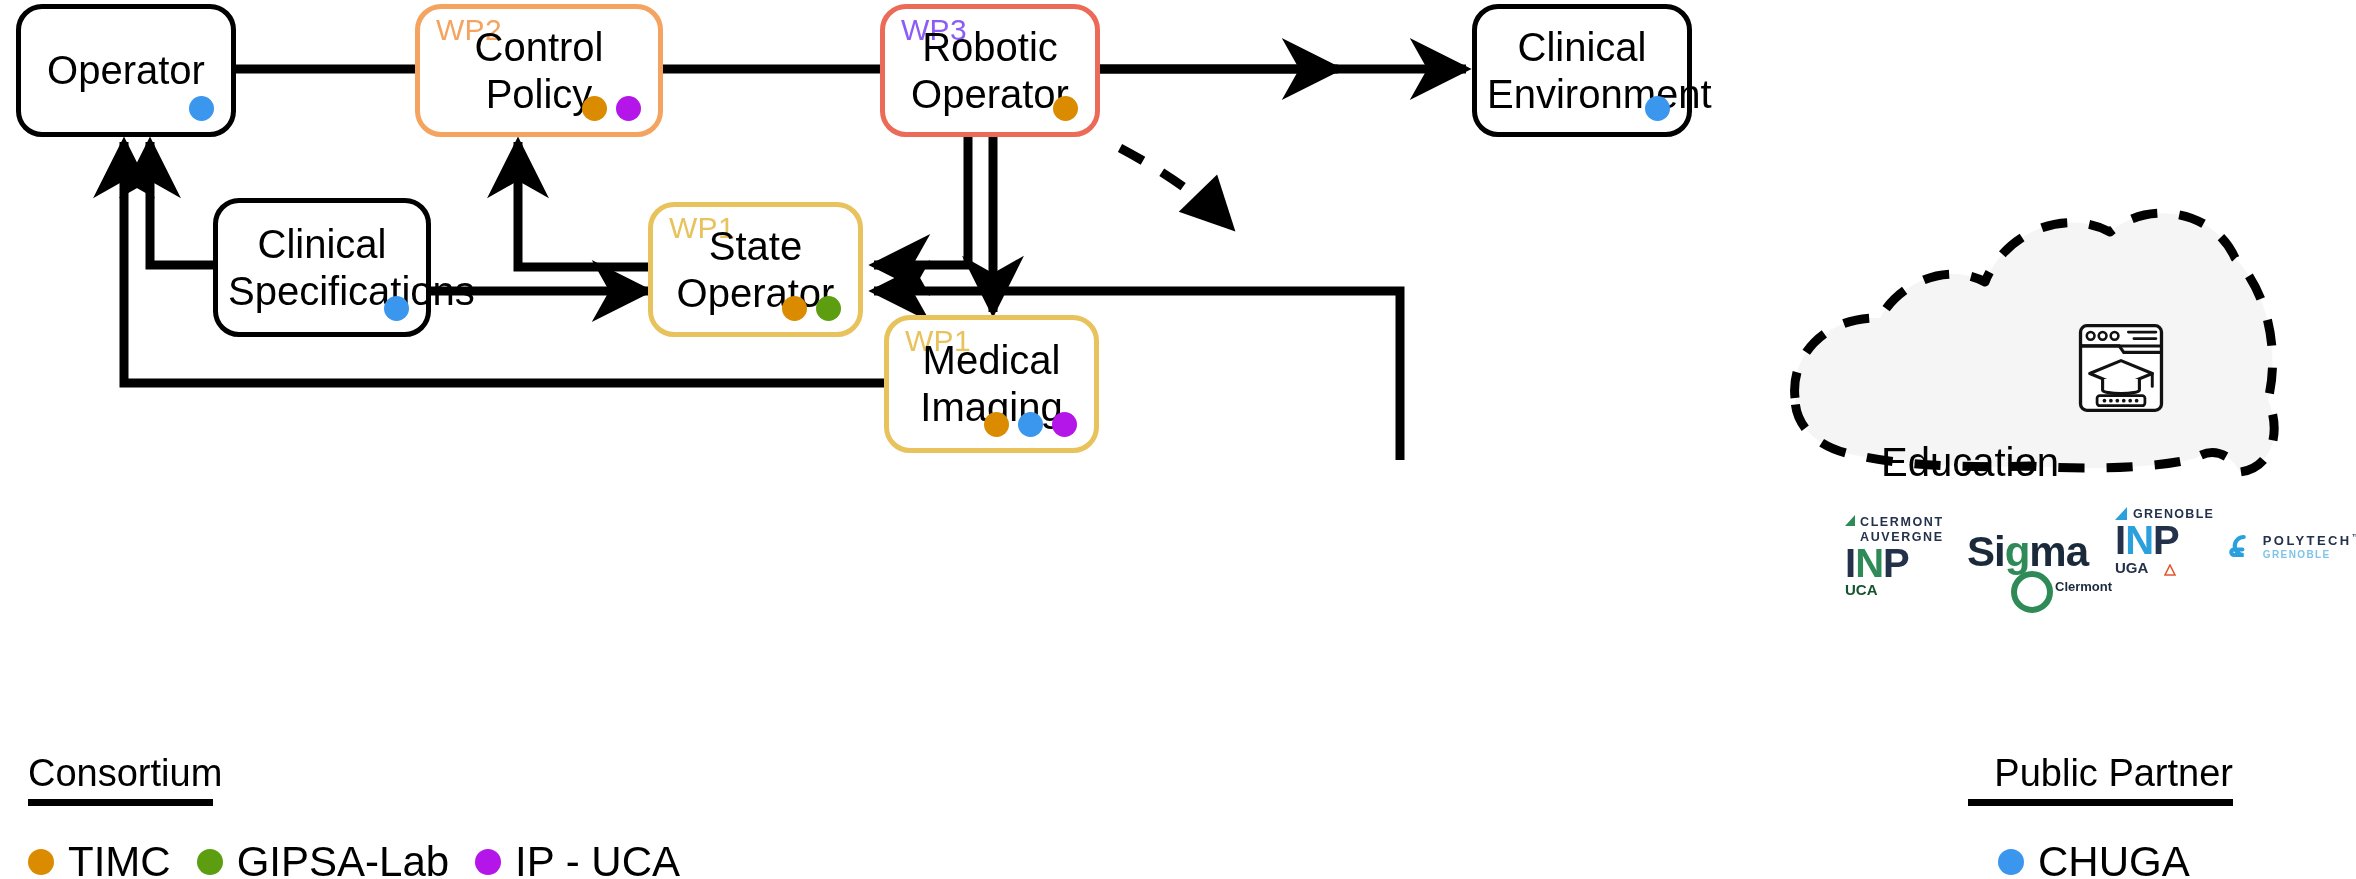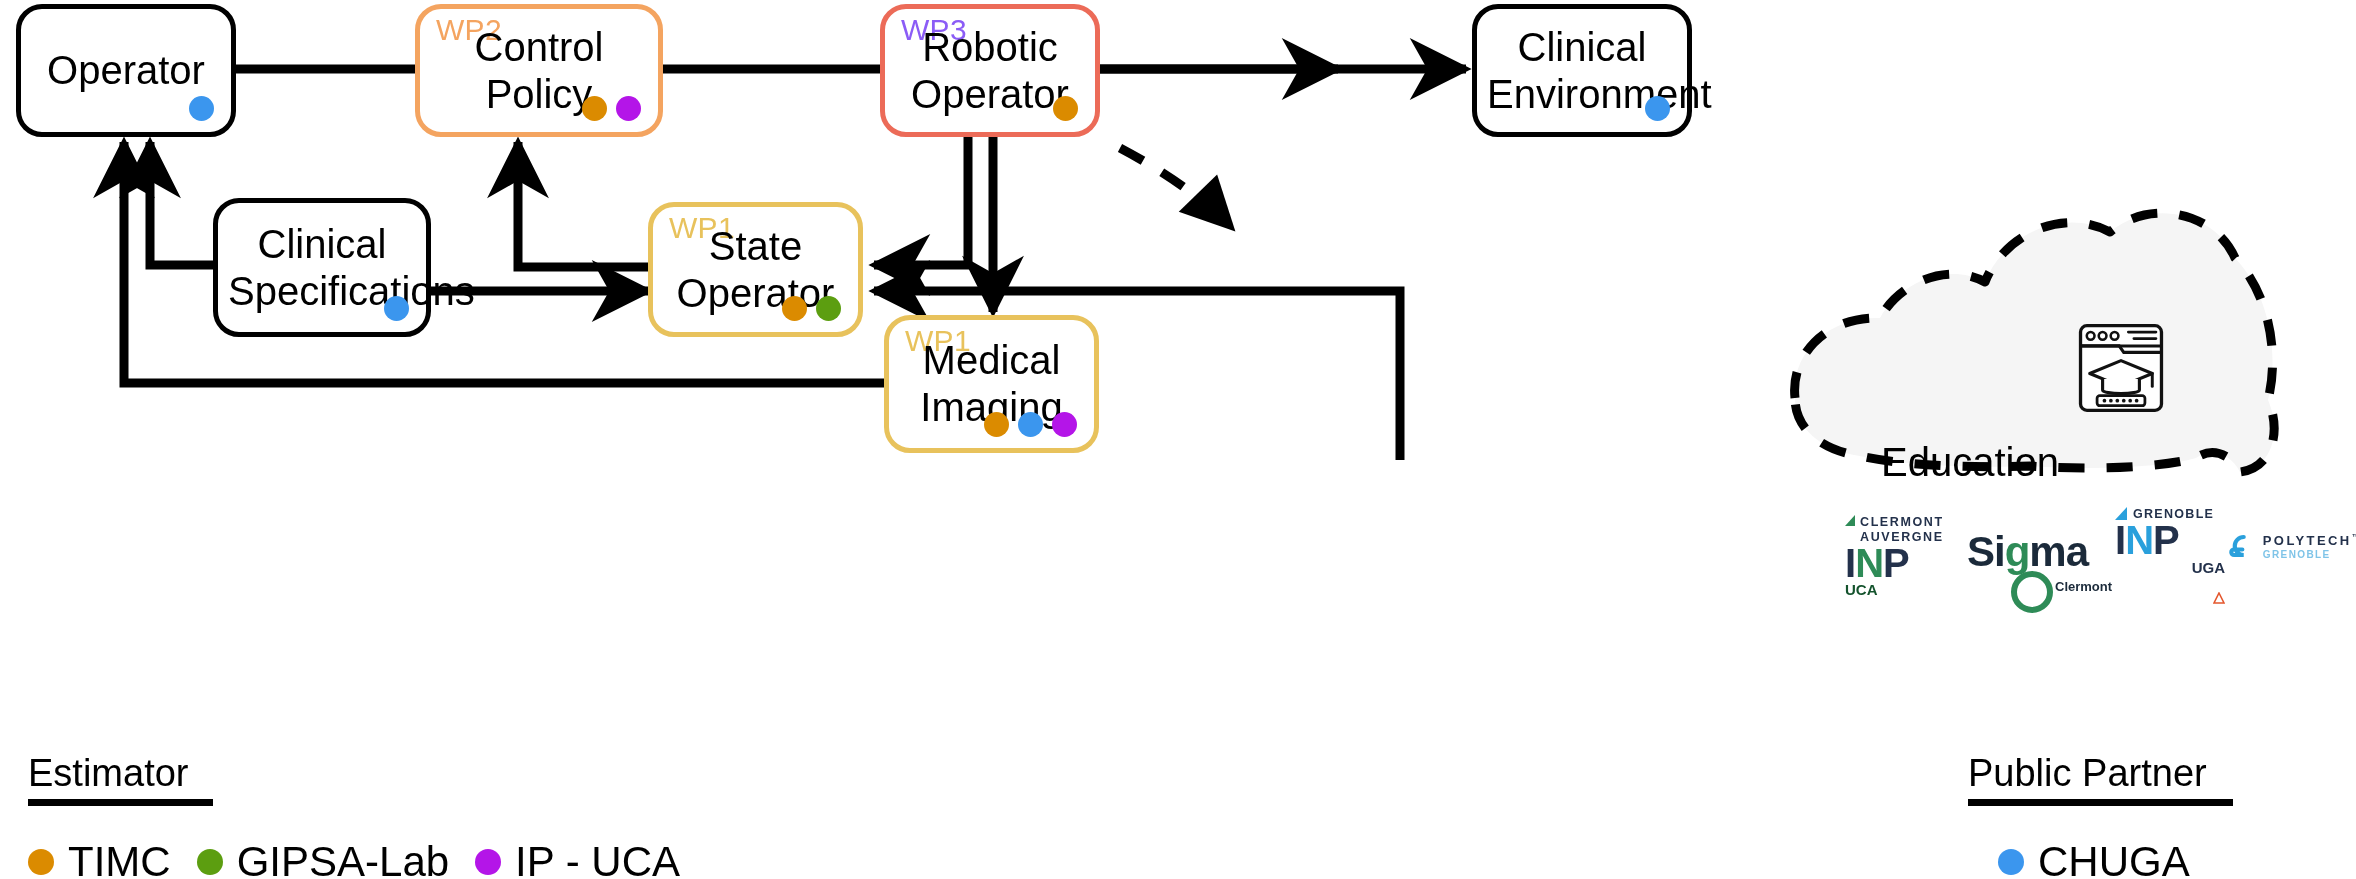--- a/index.html
+++ b/index.html
@@ -59,21 +59,21 @@
   .legend .lg-title{font-size:38px;color:#000;white-space:nowrap;}
   .legend .lg-rule{height:7px;background:#000;margin-top:4px;}
   .legend .lg-items{display:flex;align-items:center;gap:26px;margin-top:32px;}
   .legend .lg-item{display:flex;align-items:center;gap:14px;}
   .legend .lg-item span.lbl{font-size:42px;white-space:nowrap;}
   .legend .dotL{width:26px;height:26px;border-radius:50%;flex:0 0 auto;}
 
   #legend-consortium{left:28px;top:752px;}
   #legend-consortium .lg-rule{width:185px;}
   #legend-public{left:1968px;top:752px;}
-  #legend-public .lg-title{text-align:left;}
+  #legend-public .lg-title{text-align:right;}
   #legend-public .lg-rule{width:265px;}
   #legend-public .lg-items{margin-left:30px;}
 </style>
 </head>
 <body>
 
 <div id="stage">
 
   <svg id="wires" viewBox="0 0 2356 879">
     <defs>
@@ -245,21 +245,21 @@
     </div>
 
     <div class="logo" id="logo-inp-uga">
       <div style="display:flex;align-items:center;gap:5px;">
         <svg width="13" height="14" viewBox="0 0 13 14">
           <path d="M12,0 L12,13 L0,13 Z" fill="#2AA0DC"></path>
         </svg>
         <span class="gren-top">GRENOBLE</span>
       </div>
       <div class="inp2-word">I<span class="b">N</span>P</div>
-      <div style="display:flex;align-items:flex-end;gap:16px;flex-direction:column;">
+      <div style="display:flex;align-items:flex-end;gap:16px;">
         <span class="uga">UGA</span>
         <svg width="12" height="12" viewBox="0 0 12 12">
           <path d="M6,1 L11,11 L1,11 Z" fill="none" stroke="#E4572E" stroke-width="1.6"></path>
         </svg>
       </div>
     </div>
 
     <div class="logo" id="logo-polytech">
       <div style="display:flex;align-items:center;gap:8px;">
         <svg width="46" height="46" viewBox="0 0 46 46">
@@ -268,21 +268,21 @@
         <div>
           <div class="poly-word"><span>POLYTECH</span><span style="font-size:9px;vertical-align:super;">™</span></div>
           <div class="poly-sub">GRENOBLE</div>
         </div>
       </div>
     </div>
 
   </div>
 
   <div class="legend" id="legend-consortium">
-    <div class="lg-title">Estimator</div>
+    <div class="lg-title">Consortium</div>
     <div class="lg-rule"></div>
     <div class="lg-items">
       <div class="lg-item">
         <i class="dotL" style="background:#DB8B00"></i>
         <span class="lbl">TIMC</span>
       </div>
       <div class="lg-item">
         <i class="dotL" style="background:#5C9E10"></i>
         <span class="lbl">GIPSA-Lab</span>
       </div>

